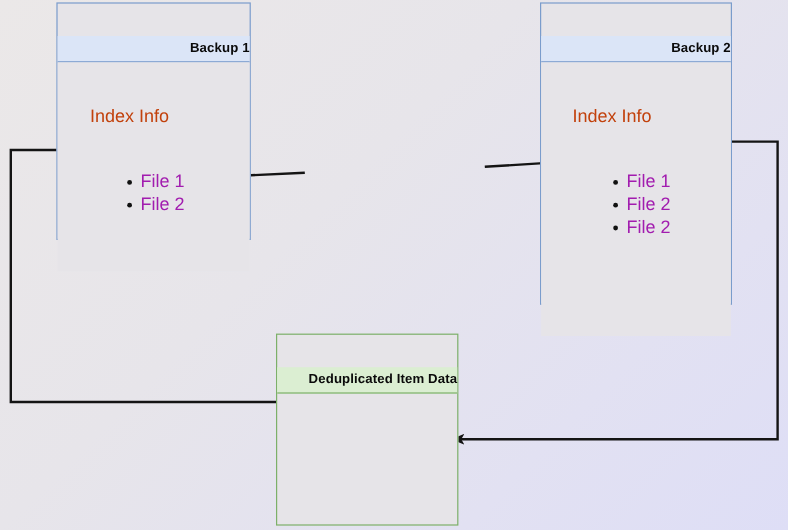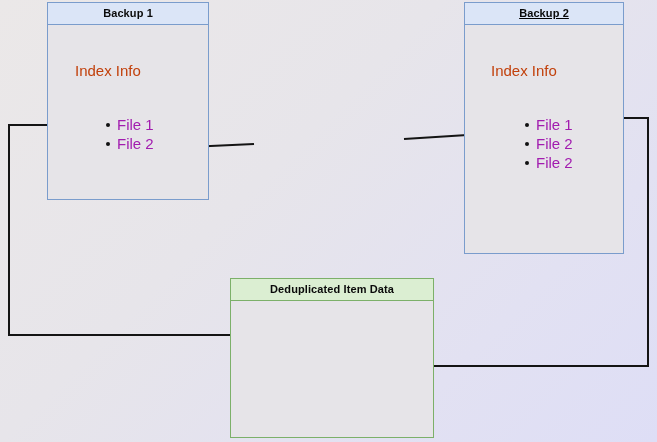--- a/index.html
+++ b/index.html
@@ -25,25 +25,26 @@
   .node {
     position: absolute;
     box-sizing: border-box;
     background: #e6e4e8;
   }
   .node .node-header {
     box-sizing: border-box;
     width: 100%;
     height: 22px;
     line-height: 21px;
-    text-align: center;
+    text-align: right;
     font-size: 11px;
     font-weight: bold;
     color: #0a0a0a;
     letter-spacing: .1px;
+    margin-top: 27px;
   }
   .node .node-body {
     position: relative;
     box-sizing: border-box;
     width: 100%;
     height: calc(100% - 22px);
   }
 
   
   .node.blue {
@@ -149,30 +150,30 @@
     <div class="node-header">Backup 1</div>
     <div class="node-body">
       <div class="caption" style="left:27px; top:37px;">Index Info</div>
       <ul class="items" style="left:55px; top:90px;">
         <li>File 1</li>
         <li>File 2</li>
       </ul>
     </div>
   </div>
 
-  <div class="node blue" style="left:464px; top:2px; width:160px; height:252px;text-decoration:underline;">
+  <div class="node blue" style="left:450px; top:2px; width:160px; height:252px;">
     <div class="node-header">Backup 2</div>
     <div class="node-body">
       <div class="caption" style="left:26px; top:37px;">Index Info</div>
       <ul class="items" style="left:57px; top:90px;">
         <li>File 1</li>
         <li>File 2</li>
         <li>File 2</li>
       </ul>
     </div>
   </div>
 
-  <div class="node green" style="left:230px; top:278px; width:204px; height:160px;">
+  <div class="node green" style="left:230px; top:278px; width:152px; height:160px;">
     <div class="node-header">Deduplicated Item Data</div>
   </div>
 
 
 </div>
 
 </body></html>

